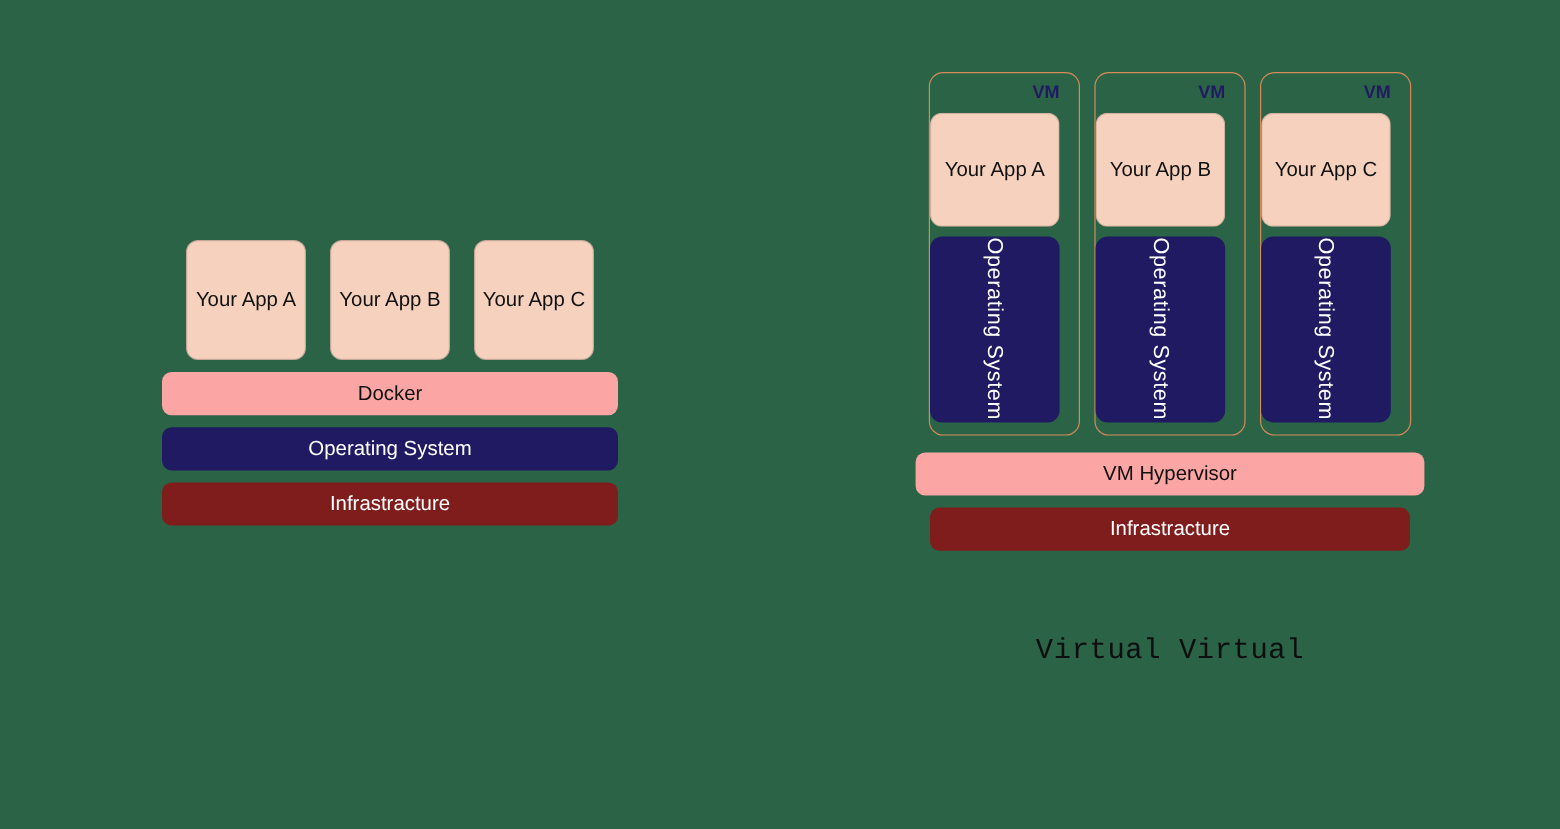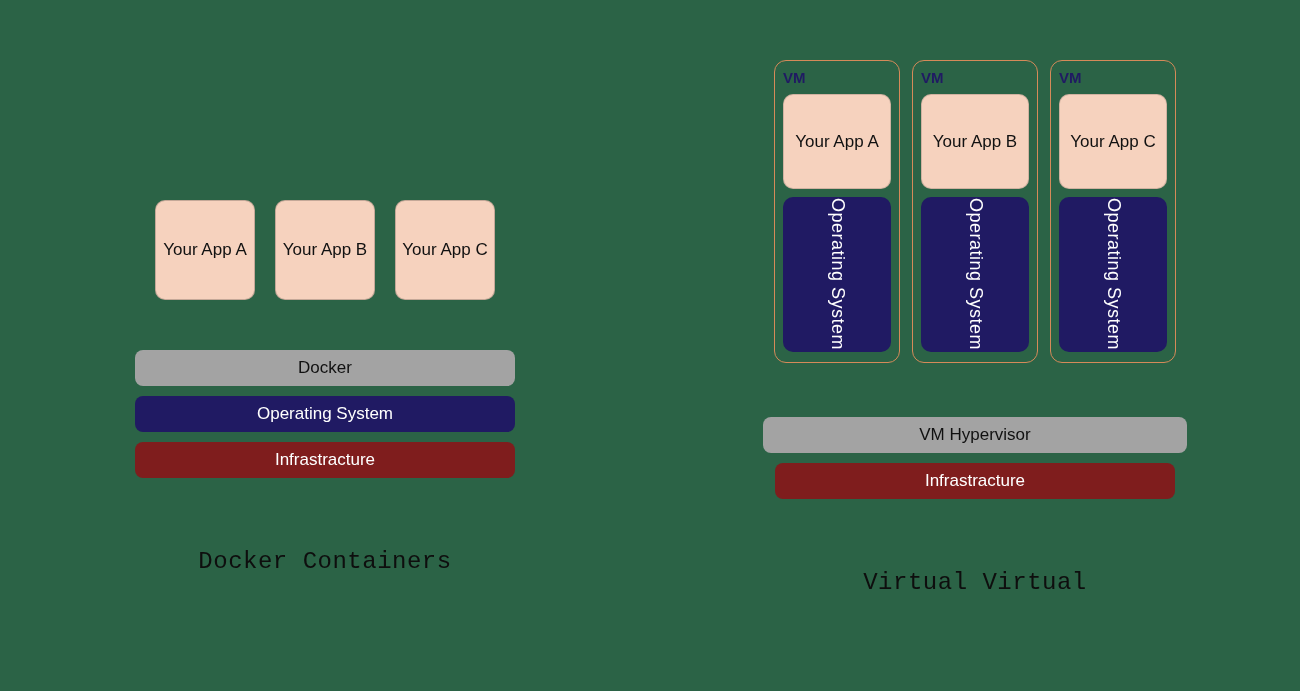--- a/index.html
+++ b/index.html
@@ -51,21 +51,21 @@
   }
   .bar {
     width: 380px;
     height: 36px;
     border-radius: 8px;
     display: flex;
     align-items: center;
     justify-content: center;
     font-size: 17px;
   }
-  .bar-light { background: #a3a3a3; color: #111; margin-top: 40px; }
+  .bar-light { background: #fca5a5; color: #111; }
   .bar-navy  { background: #201a63; color: #fff; }
   .bar-black { background: #7f1d1d; color: #fff; }
 
   .right-stack {
     display: flex;
     flex-direction: column;
     align-items: center;
     gap: 10px;
   }
   .vm-row {
@@ -73,21 +73,21 @@
     gap: 12px;
     margin-bottom: 4px;
   }
   .vm-outline {
     width: 126px;
     border: 1.5px solid #d58a59;
     border-radius: 12px;
     padding: 8px 16px 10px 8px;
     display: flex;
     flex-direction: column;
-    align-items: flex-start;
+    align-items: flex-end;
     gap: 8px;
   }
   .vm-label {
     font-size: 15px;
     font-weight: 700;
     color: #201a63;
   }
   .vm-app {
     width: 108px;
     height: 95px;
@@ -136,21 +136,20 @@
     <div class="left-stack">
       <div class="app-row">
         <div class="app-box">Your App A</div>
         <div class="app-box">Your App B</div>
         <div class="app-box">Your App C</div>
       </div>
       <div class="bar bar-light">Docker</div>
       <div class="bar bar-navy">Operating System</div>
       <div class="bar bar-black">Infrastracture</div>
     </div>
-    <div class="caption">Docker Containers</div>
   </div>
 
   <div class="half">
     <div class="right-stack">
       <div class="vm-row">
         <div class="vm-outline">
           <div class="vm-label">VM</div>
           <div class="vm-app">Your App A</div>
           <div class="vm-os">
               <span>Operating System</span>

